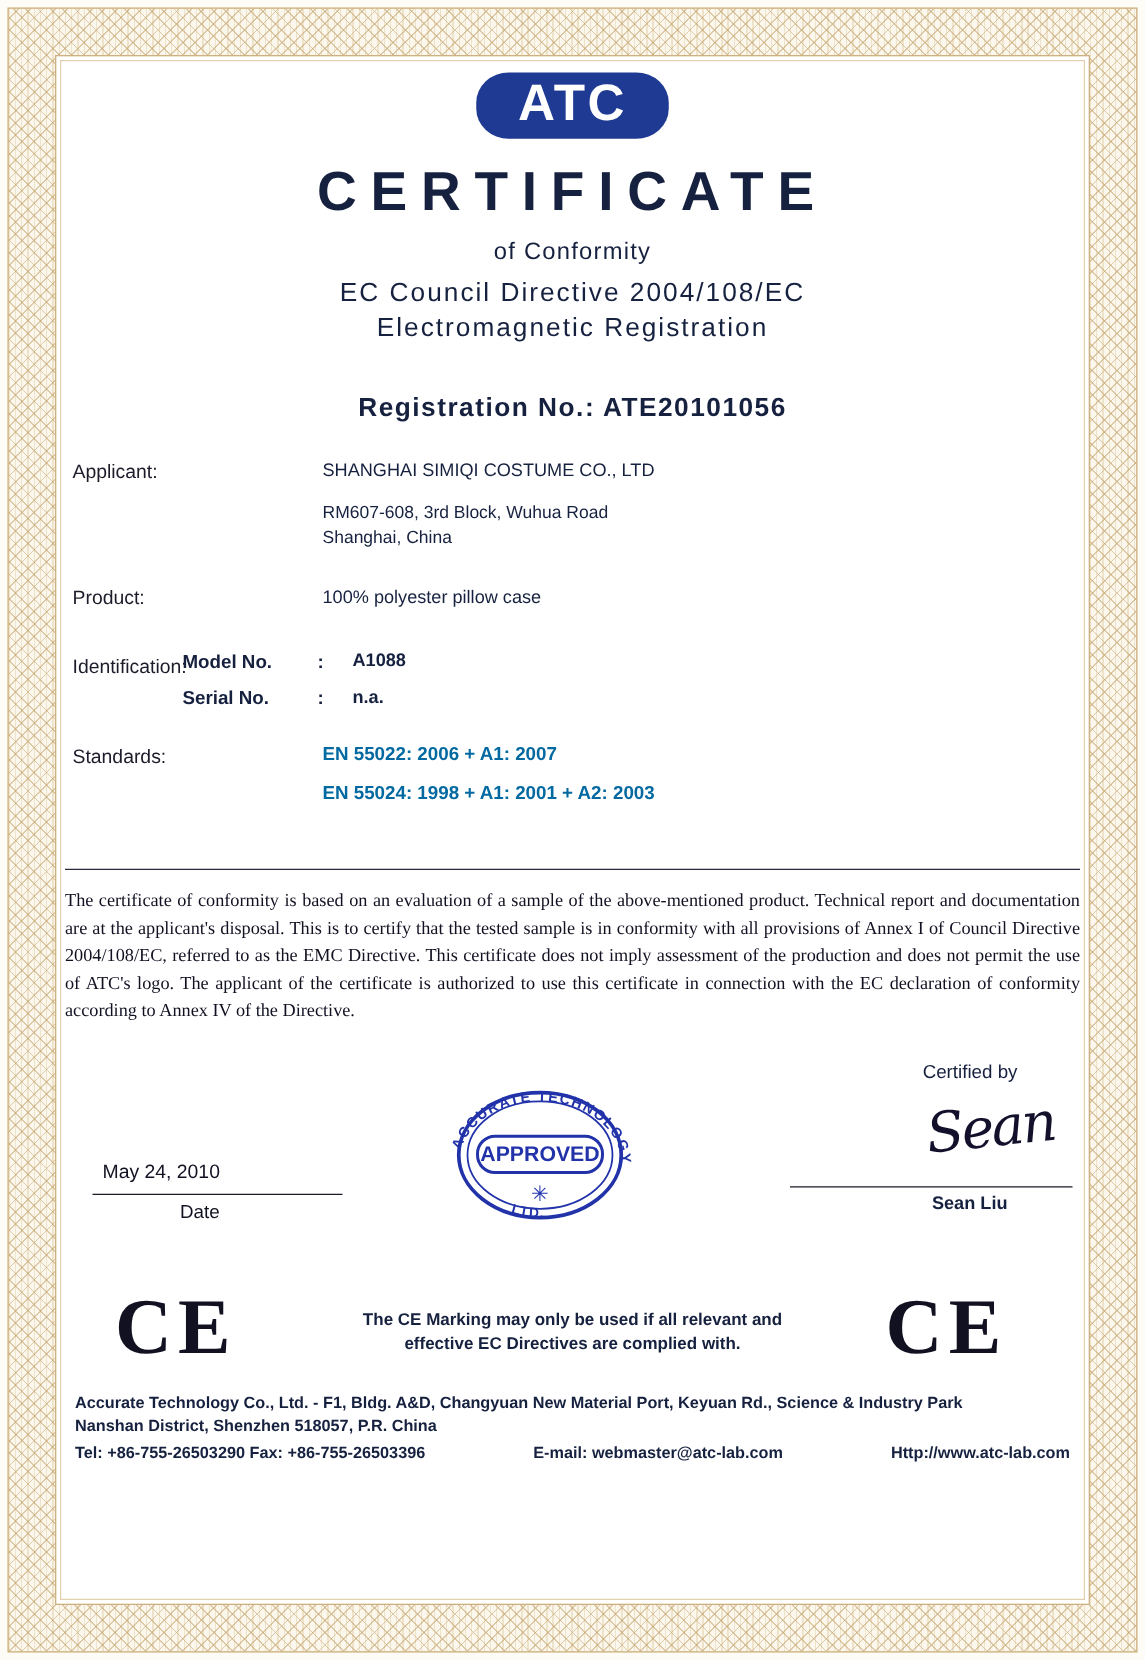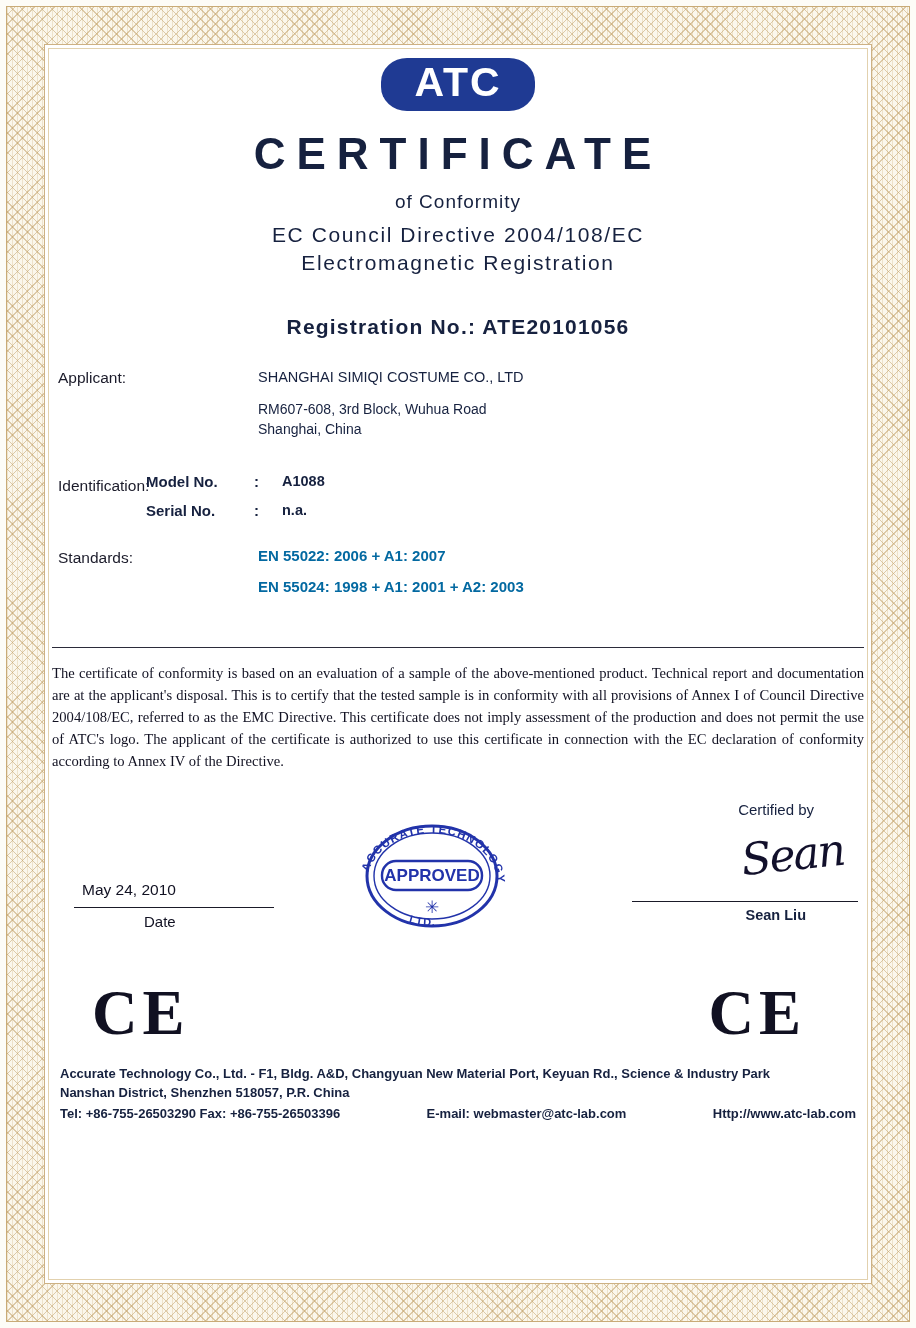--- a/index.html
+++ b/index.html
@@ -323,20 +323,24 @@
       <div class="frow">
         <div class="flabel">Applicant:</div>
         <div class="fvalue">SHANGHAI SIMIQI COSTUME CO., LTD</div>
       </div>
 
       <div class="faddr">
         <div>RM607-608, 3rd Block, Wuhua Road</div>
         <div>Shanghai, China</div>
       </div>
 
+      <div class="frow row-gap-lg">
+        <div class="flabel">Product:</div>
+        <div class="fvalue">100% polyester pillow case</div>
+      </div>
 
       <div class="frow row-gap-md">
         <div class="flabel">Identification:</div>
       </div>
 
       <div class="ident-line" style="margin-top:-26px;">
         <div class="ident-key">Model No.</div>
         <div class="ident-colon">:</div>
         <div class="ident-val">A1088</div>
       </div>
@@ -387,20 +391,24 @@
       <div class="sig-line-right"></div>
       <div class="sig-name">Sean Liu</div>
 
       <div class="date-text">May 24, 2010</div>
       <div class="sig-line-left"></div>
       <div class="date-label">Date</div>
     </div>
 
     <div class="ce-row">
       <div class="ce-mark ce-left">CE</div>
+      <div class="ce-note">
+        <div>The CE Marking may only be used if all relevant and</div>
+        <div>effective EC Directives are complied with.</div>
+      </div>
       <div class="ce-mark ce-right">CE</div>
     </div>
 
     <div class="footer">
       <div class="footer-line1">Accurate Technology Co., Ltd. - F1, Bldg. A&amp;D, Changyuan New Material Port, Keyuan Rd., Science &amp; Industry Park</div>
       <div class="footer-line2">Nanshan District, Shenzhen 518057, P.R. China</div>
       <div class="footer-line3">
         <span>Tel: +86-755-26503290      Fax: +86-755-26503396</span>
         <span>E-mail: webmaster@atc-lab.com</span>
         <span>Http://www.atc-lab.com</span>

